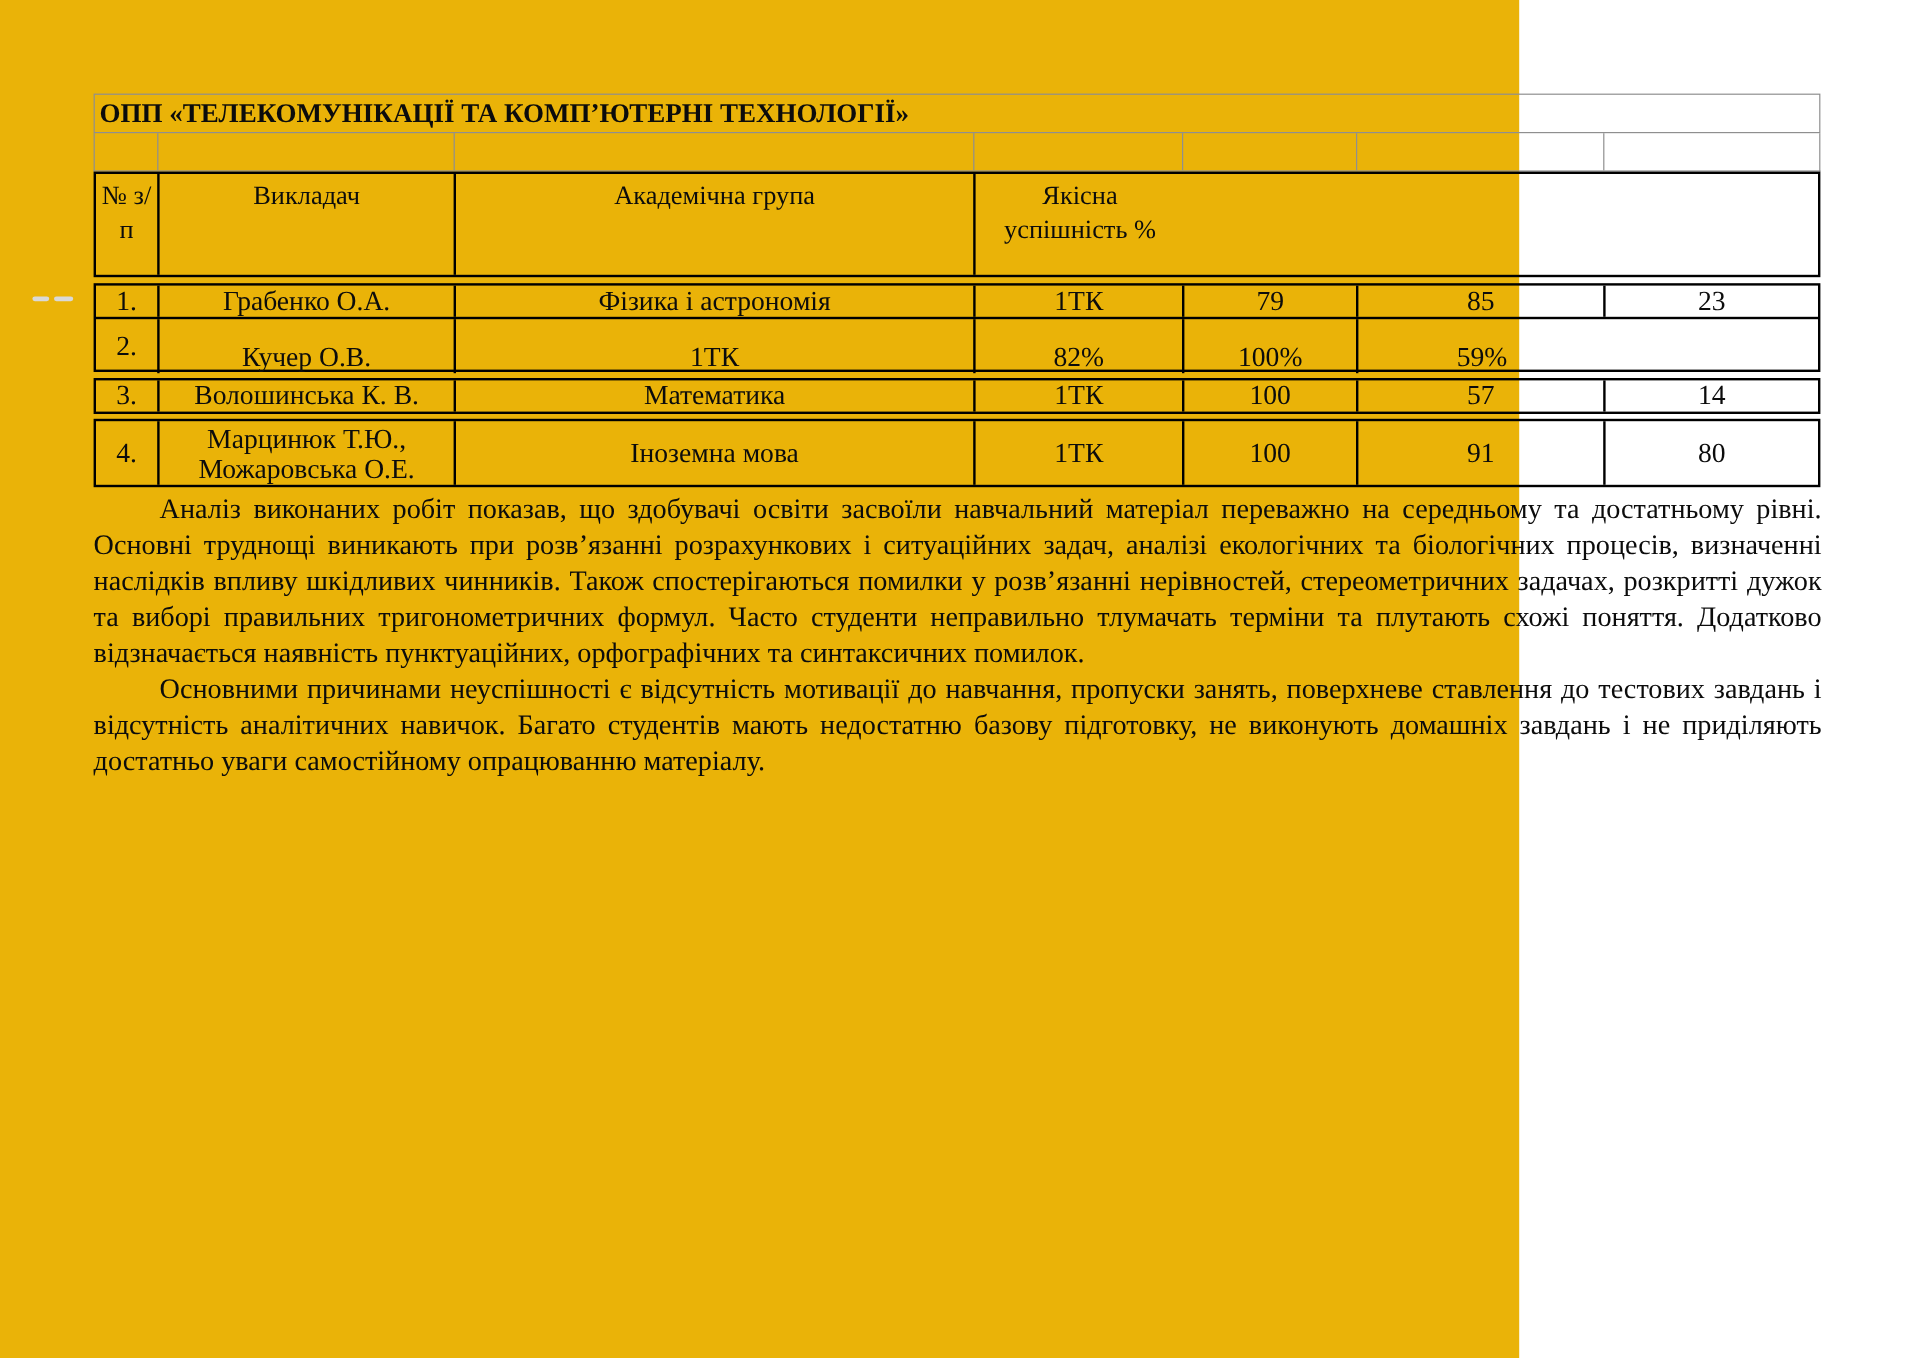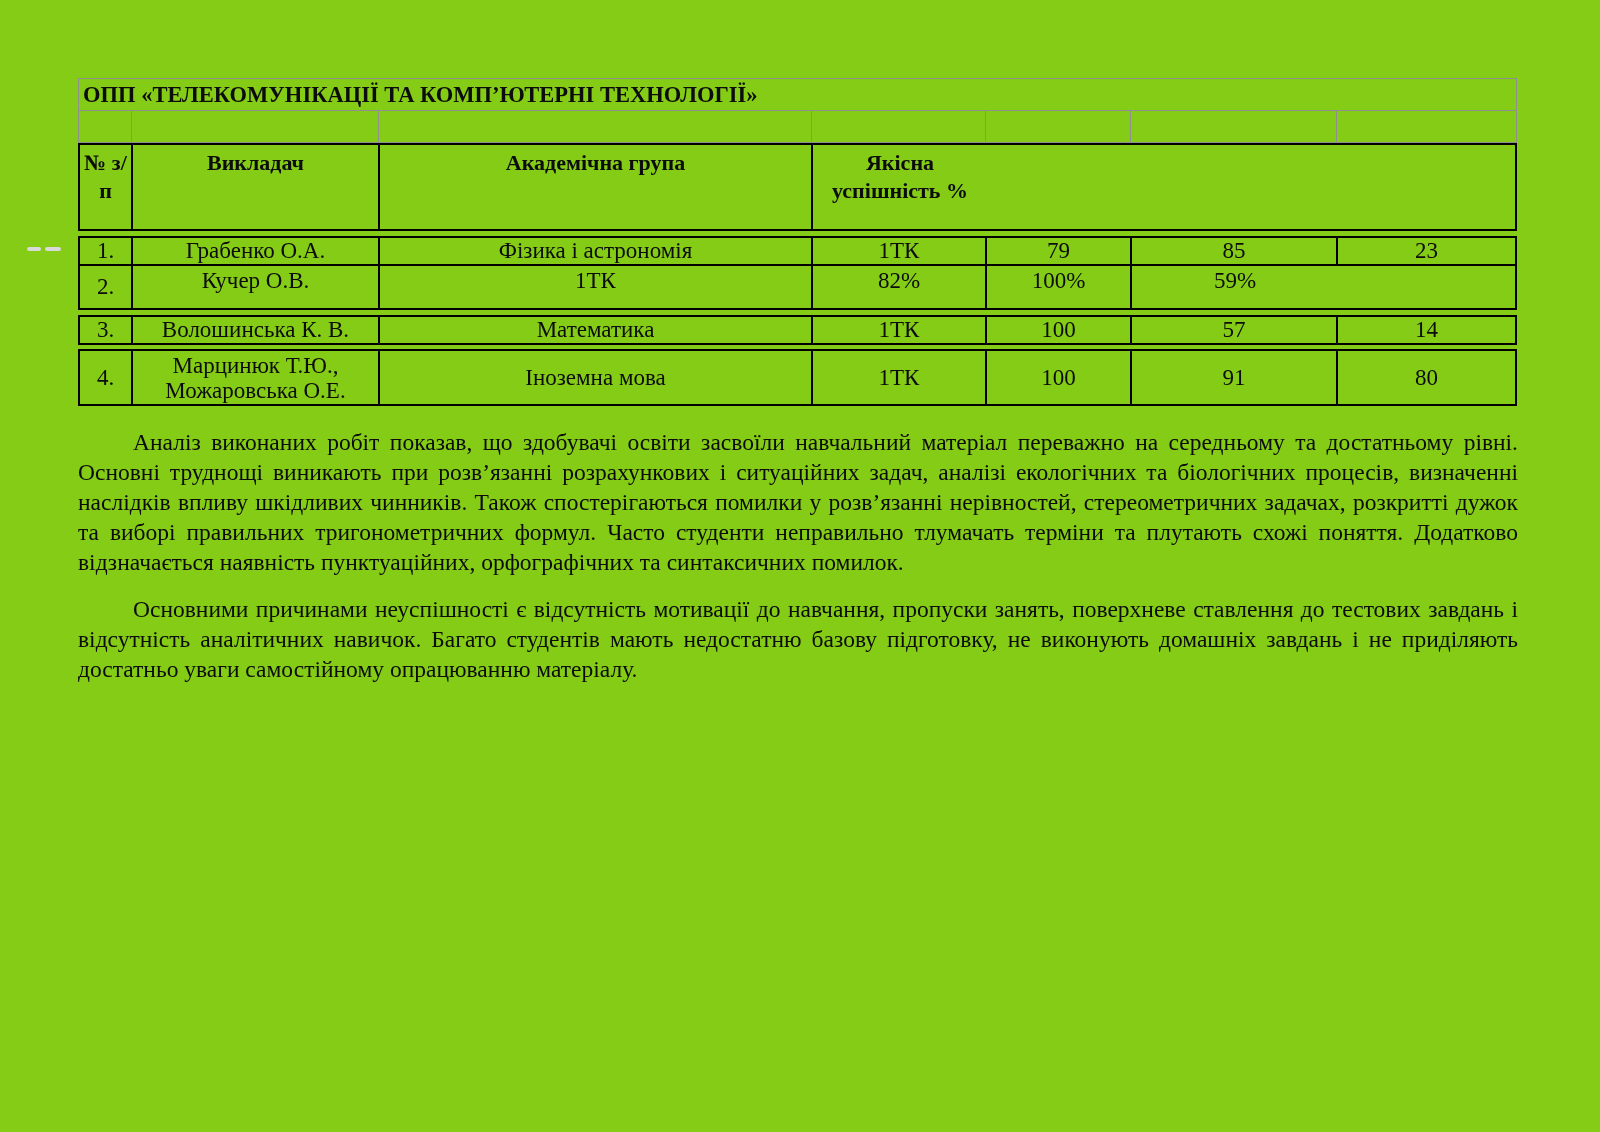--- a/index.html
+++ b/index.html
@@ -3,21 +3,21 @@
 <meta charset="utf-8">
 <style>
   * { box-sizing: border-box; margin: 0; padding: 0; }
   html, body {
     width: 1600px; height: 1132px;
     background: #ffffff;
     font-family: "Liberation Serif", "DejaVu Serif", serif;
     color: #0c0c0c;
     overflow: hidden;
   }
-  .page { position: relative; width: 1600px; height: 1132px; background: #84cc16; }
+  .page { position: relative; width: 1266px; height: 1132px; background: #eab308; }
 
   
   .artifact { position: absolute; background: #d9d9d9; height: 4px; border-radius: 2px; }
   .a1 { left: 27px; top: 247px; width: 14px; }
   .a2 { left: 45px; top: 247px; width: 16px; }
 
   .tbl { position: absolute; left: 78px; top: 78px; width: 1439px; }
 
   
   .title-row {
@@ -52,50 +52,49 @@
     text-align: center;
     font-size: 23px;
     line-height: 26px;
     padding: 0 3px;
   }
   .grid > div:last-child { border-right: none; }
 
   .header-row {
     border: 2px solid #000;
     height: 88px;
-    font-weight: bold;
+    font-weight: normal;
   }
   .header-row > div {
     align-items: flex-start;
     padding-top: 4px;
     font-size: 22px;
     line-height: 28px;
   }
 
   .group { border: 2px solid #000; margin-top: 5px; }
   .group.tight { margin-top: 4px; }
   .row { height: 26px; }
   .row > div { align-items: center; }
   .row + .row { border-top: 2px solid #000; }
   .row.tall { height: 44px; }
-  .row.tall > div { align-items: flex-start; padding-top: 2px; }
+  .row.tall > div { align-items: flex-start; padding-top: 19px; }
   .row.tall > div.vcenter { align-items: center; padding-top: 0; }
   .row.twolines { height: 53px; }
   .row.twolines > div { align-items: center; line-height: 25px; }
 
   
   .bodytext {
     position: absolute; left: 78px; top: 410px; width: 1440px;
   }
   .bodytext p {
     text-indent: 55px;
     text-align: justify;
     font-size: 23.5px;
     line-height: 30px;
-    margin-top: 17px;
   }
 </style>
 </head>
 <body>
 
 <div class="page">
 
   <div class="artifact a1"></div>
   <div class="artifact a2"></div>
 

